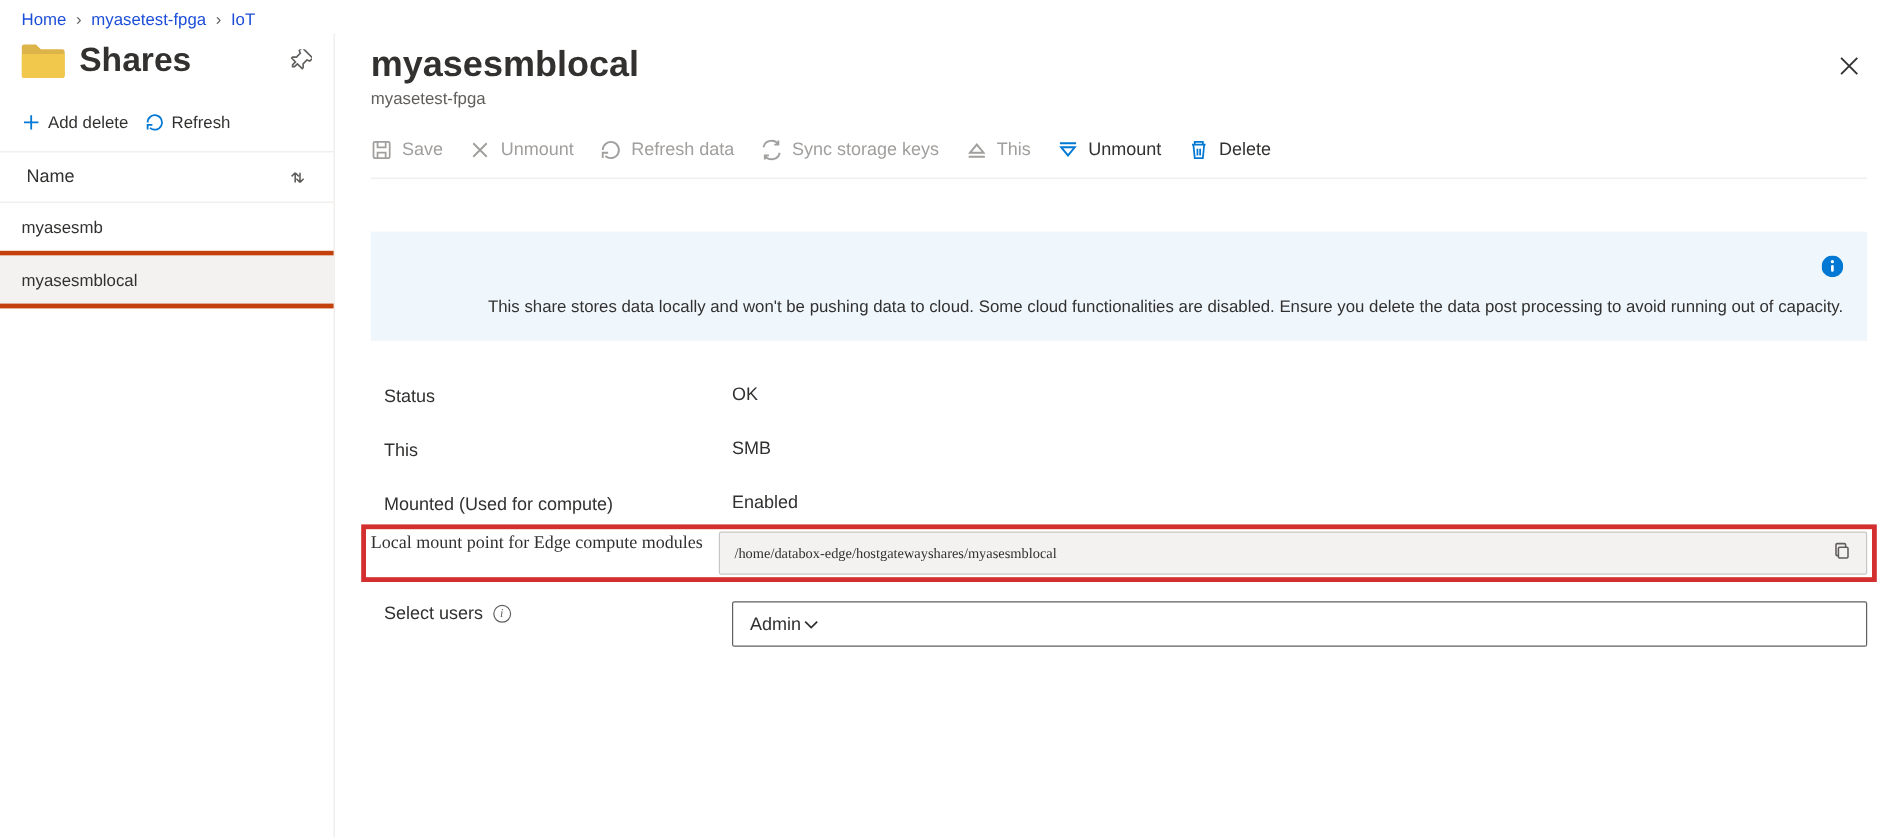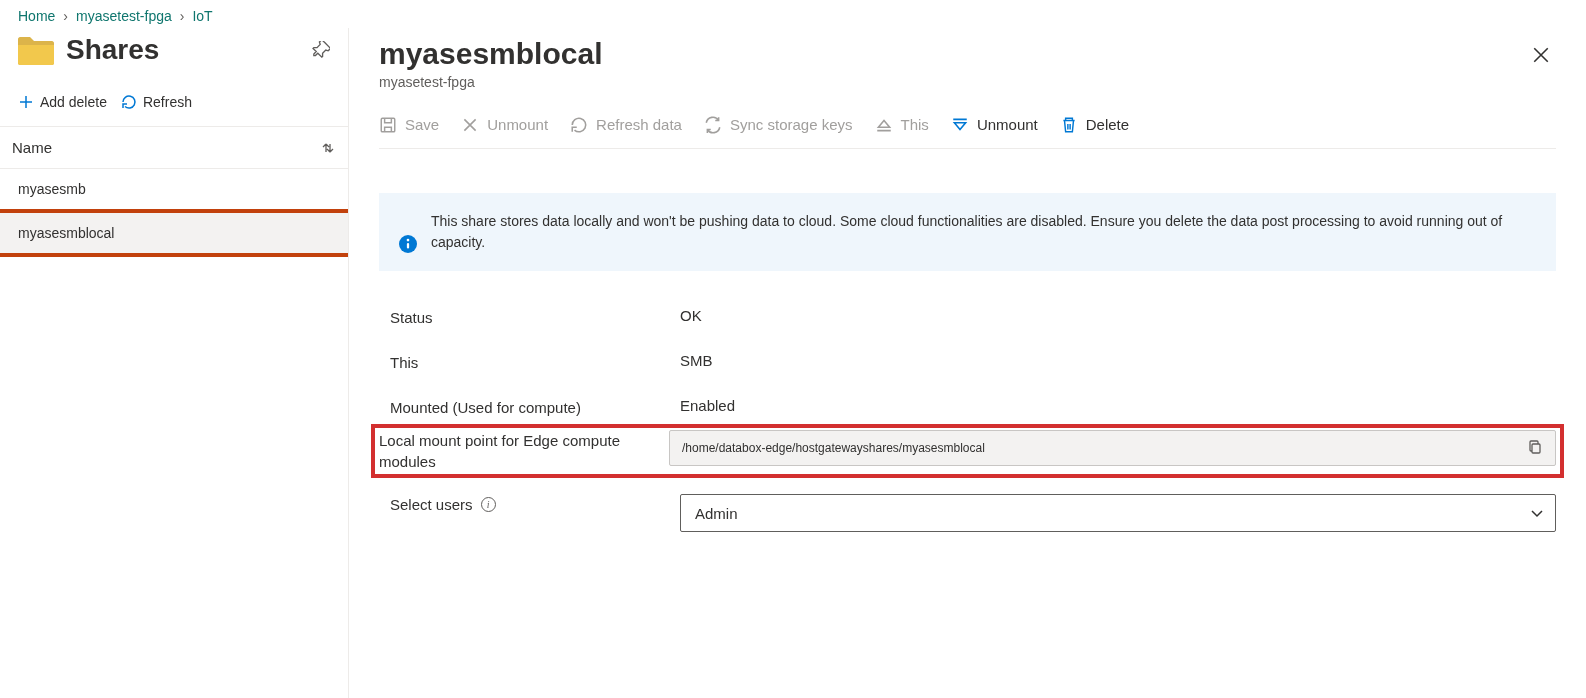--- a/index.html
+++ b/index.html
@@ -20,36 +20,36 @@
     }
     
     .breadcrumb-bar {
       padding: 8px 18px 4px;
       display: flex;
       align-items: center;
       font-size: 14px;
       flex-shrink: 0;
     }
     .breadcrumb-link {
-      color: #0f766e;
+      color: #1d4ed8;
       cursor: pointer;
     }
     .breadcrumb-sep {
       margin: 0 8px;
       color: #605e5c;
     }
     
     .layout {
       display: flex;
       flex: 1;
       overflow: hidden;
     }
     
     .left-col {
-      width: 349px;
+      width: 279px;
       flex-shrink: 0;
       display: flex;
       flex-direction: column;
       border-right: 1px solid #edebe9;
     }
     .left-header {
       display: flex;
       align-items: center;
       padding: 6px 18px 12px;
     }
@@ -87,21 +87,21 @@
       cursor: pointer;
       padding: 4px 0;
     }
     .tb-btn svg {
       color: #0078d4;
     }
     .list-header {
       display: flex;
       align-items: center;
       justify-content: space-between;
-      padding: 12px 12px;
+      padding: 12px 22px;
       border-bottom: 1px solid #edebe9;
       font-size: 15px;
       color: #323130;
     }
     .sort-icon {
       width: 16px;
       height: 16px;
     }
     .list-item {
       padding: 12px 18px;
@@ -175,20 +175,21 @@
       color: #0078d4;
     }
     
     .info-banner {
       background: #eff6fc;
       padding: 18px 20px;
       margin-top: 44px;
       display: flex;
       gap: 14px;
       align-items: flex-end;
+      flex-direction: column;
     }
     .info-icon {
       width: 18px;
       height: 18px;
       flex-shrink: 0;
       margin-top: 2px;
     }
     .info-text {
       font-size: 14px;
       line-height: 1.5;
@@ -217,20 +218,21 @@
     .prop-value {
       font-size: 15px;
       color: #323130;
       flex: 1;
     }
     .highlighted {
       outline: 4px solid #d32f2f;
       outline-offset: -2px;
       padding: 4px 6px;
       margin: -4px -6px;
+      font-family: Liberation Serif, serif;
     }
     .mount-input {
       display: flex;
       align-items: center;
       background: #f3f2f1;
       border: 1px solid #c8c6c4;
       border-radius: 2px;
       height: 36px;
       padding: 0 8px 0 12px;
     }
@@ -244,21 +246,21 @@
       padding: 4px;
       color: #605e5c;
     }
     .copy-btn svg {
       width: 16px;
       height: 16px;
     }
     .select-box {
       display: flex;
       align-items: center;
-      justify-content: space-between;
+      justify-content: flex-start;
       border: 1px solid #605e5c;
       border-radius: 2px;
       height: 38px;
       padding: 0 10px 0 14px;
       cursor: pointer;
     }
     .select-box span {
       font-size: 15px;
     }
     .chev {

